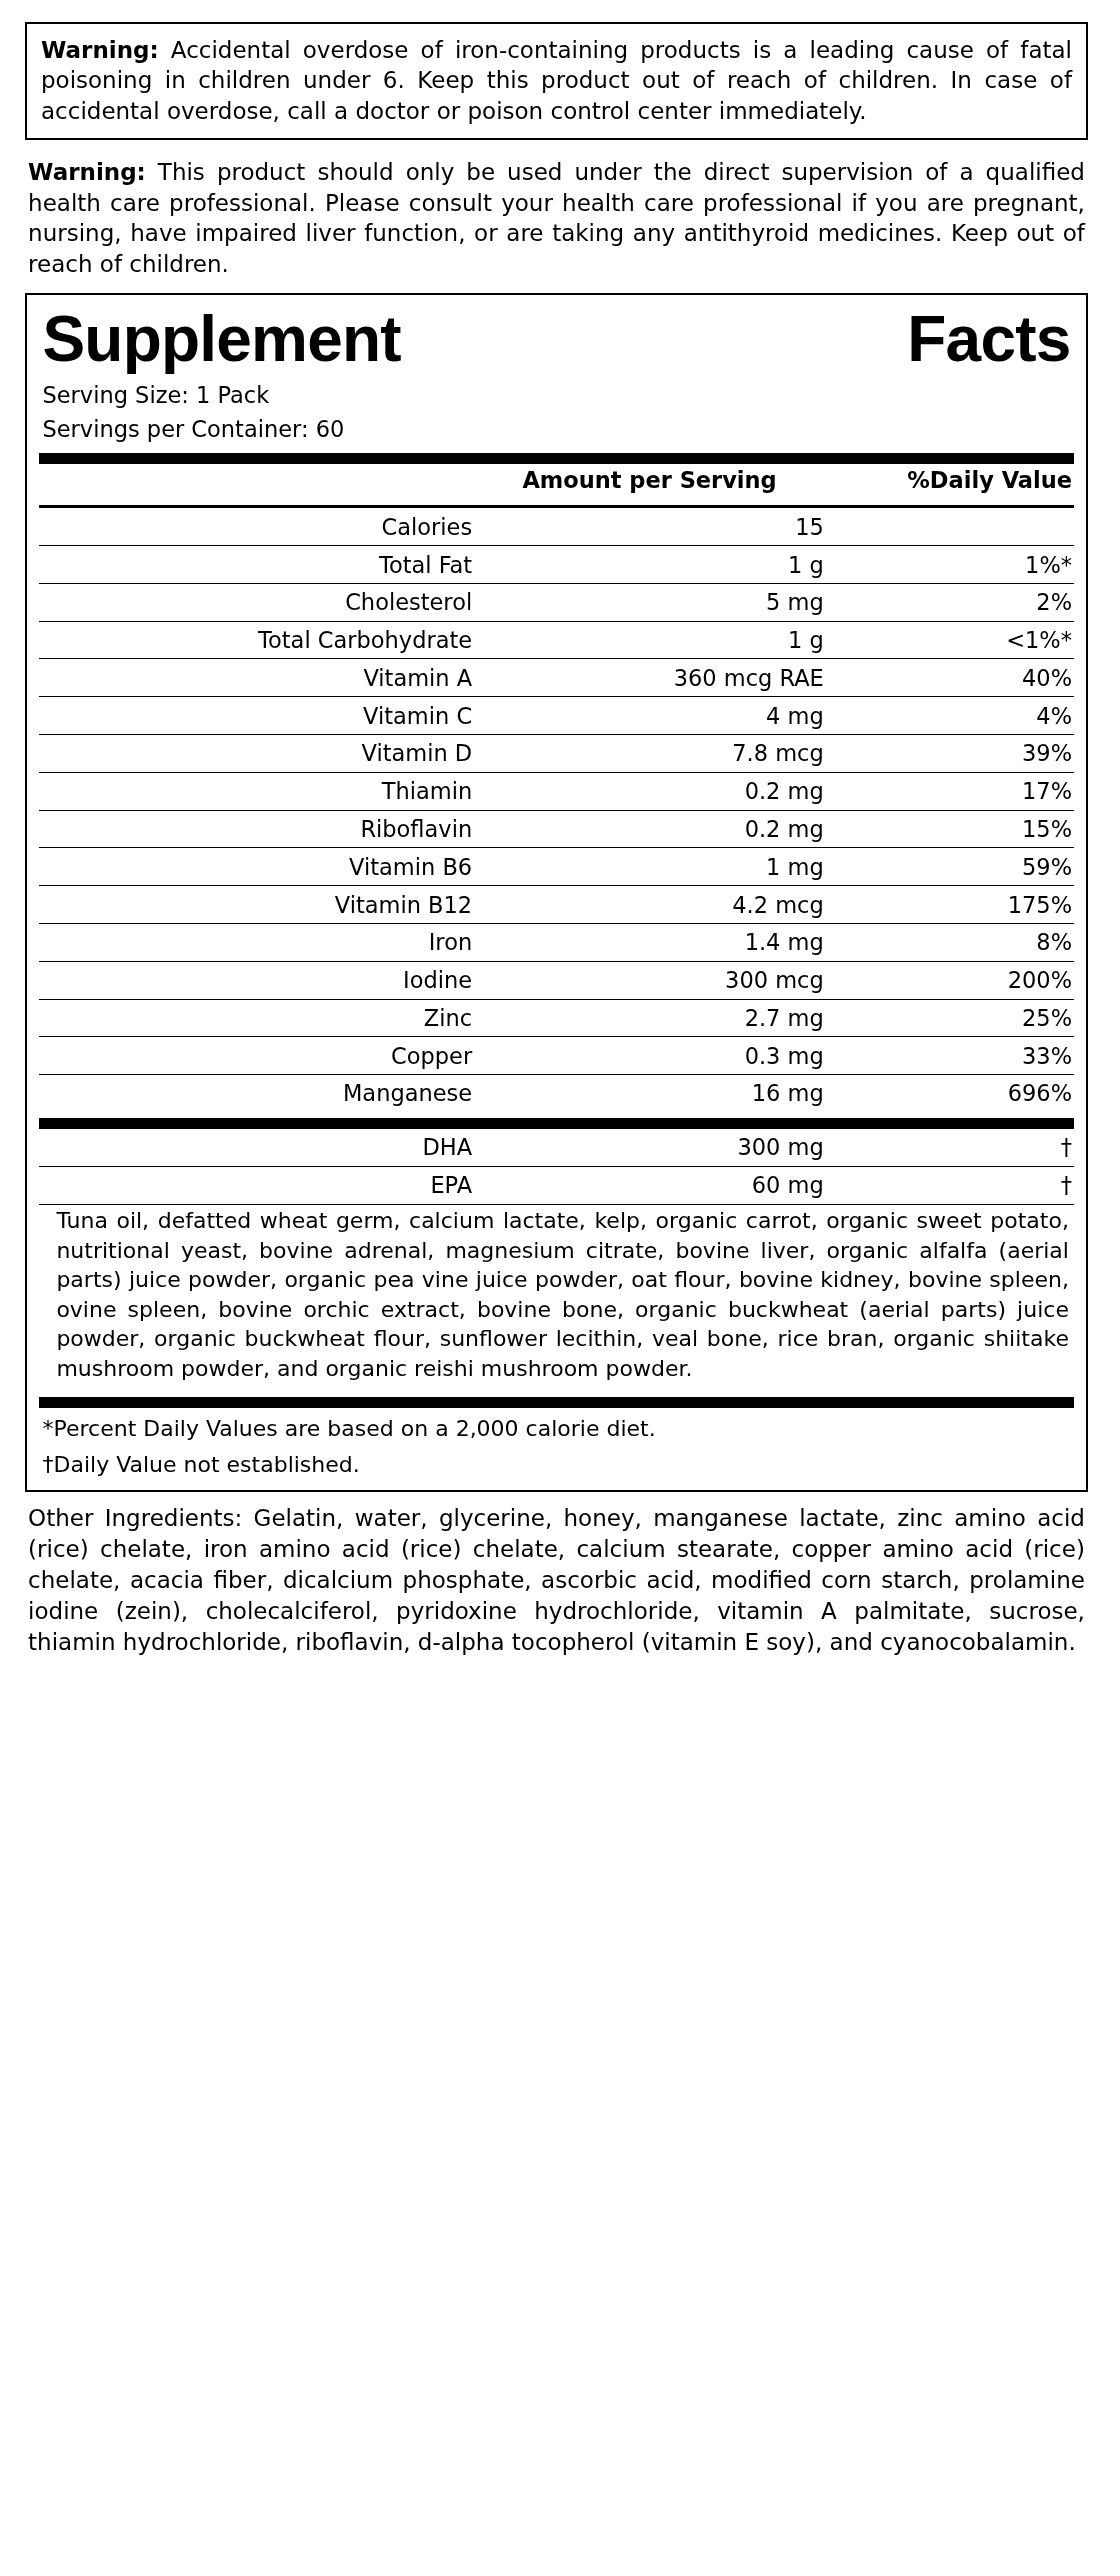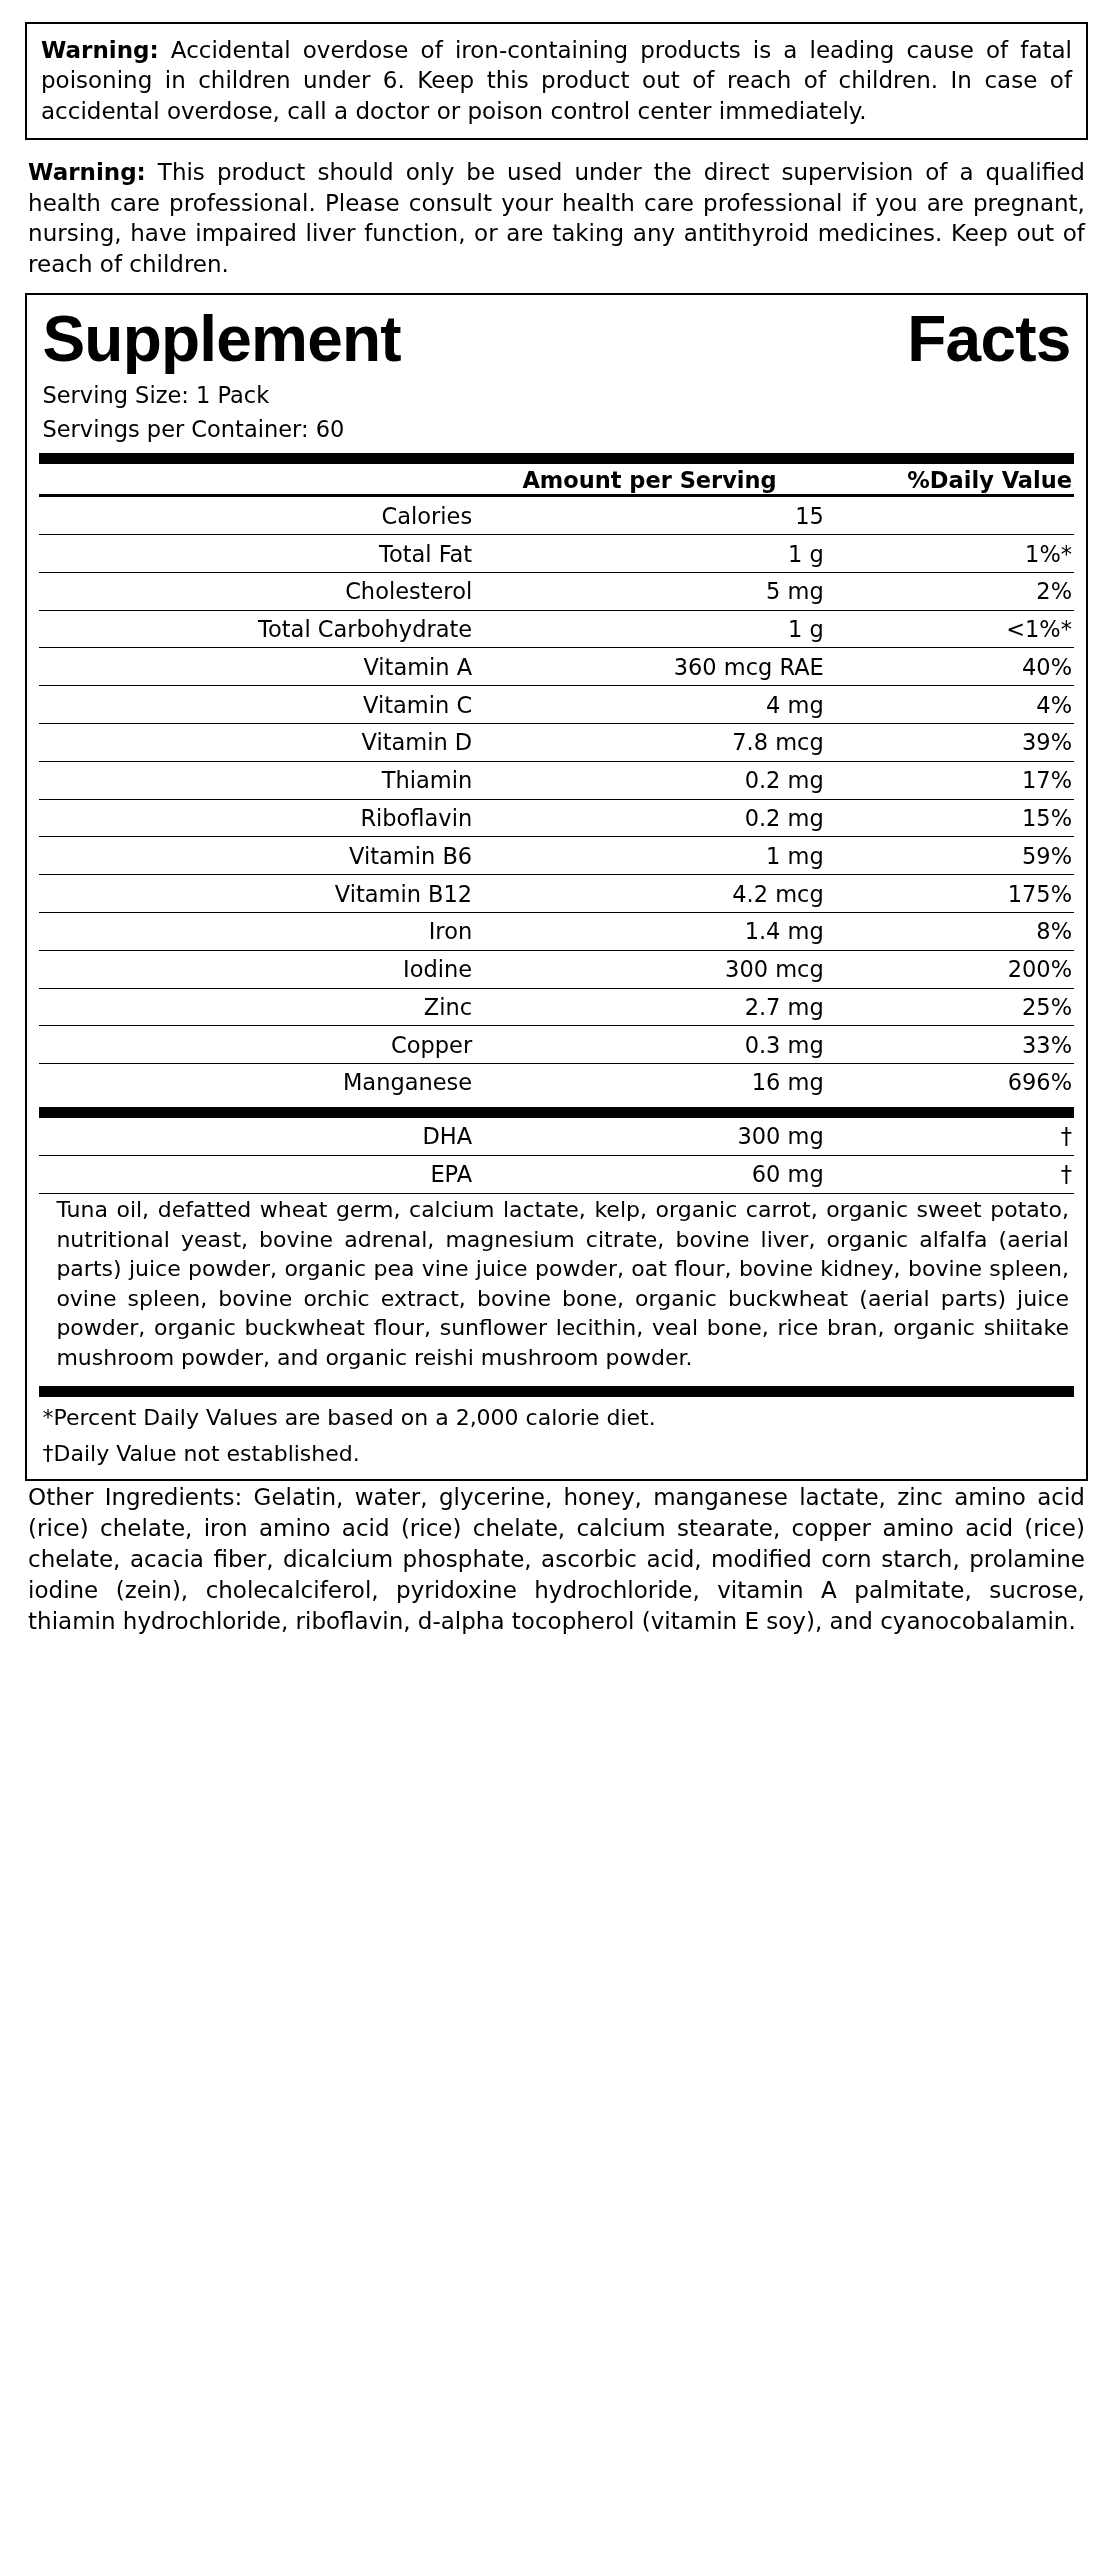--- a/index.html
+++ b/index.html
@@ -39,21 +39,21 @@
     padding: 0 3.1px;
   }
   .warn-label {
     font-weight: bold;
   }
 
   
   .sf-panel {
     border: 2.3px solid #000;
     padding: 7.8px 12.4px 11px 12.4px;
-    margin-bottom: 1px;
+    margin-bottom: 11px;
   }
   .sf-title {
     font-family: "Liberation Sans", sans-serif;
     font-weight: bold;
     font-size: 64px;
     line-height: 1.0;
     letter-spacing: -0.8px;
     display: flex;
     justify-content: space-between;
     padding: 4.7px 3.1px 7.8px 3.1px;
@@ -76,21 +76,21 @@
   table.sf td {
     padding: 5.4px 1.6px 5.4px 1.6px;
     vertical-align: baseline;
   }
   .col-name { text-align: right; width: 42%; }
   .col-amt  { text-align: right; width: 34%; }
   .col-dv   { text-align: right; width: 24%; }
 
   tr.hdr td {
     font-weight: bold;
-    padding-bottom: 1px;
+    padding-bottom: 12px;
     padding-top: 3.1px;
   }
   tr.hdr .col-amt { text-align: center; }
   tr.hdr .col-dv { text-align: right; }
 
   tr.line td {
     border-bottom: 1.6px solid #000;
   }
   tr.noline td {
     border-bottom: none;

